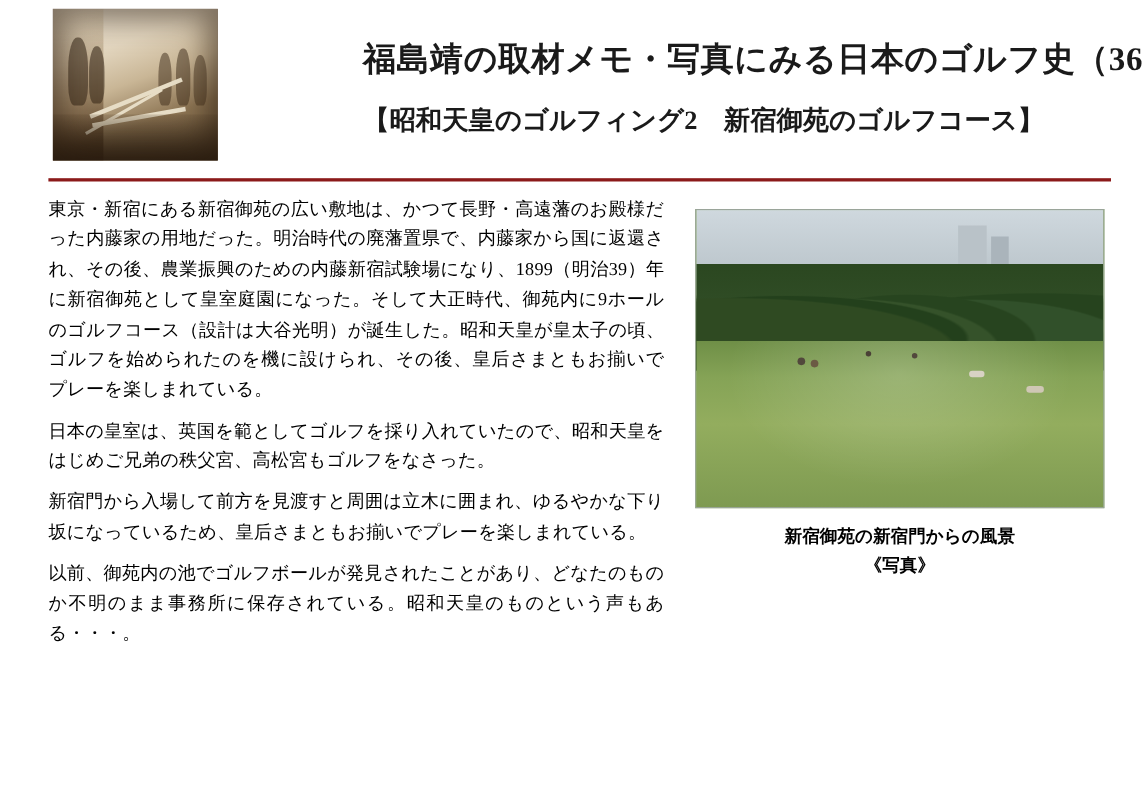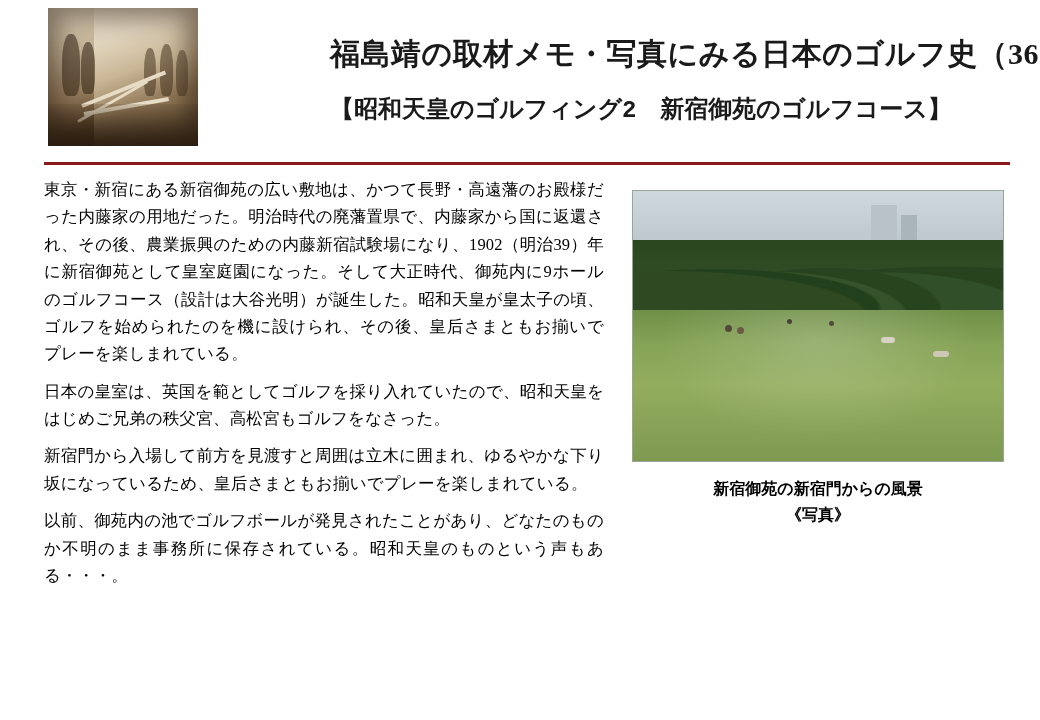--- a/index.html
+++ b/index.html
@@ -93,21 +93,20 @@
     letter-spacing: 0.5px;
     color: #1a1a1a;
     white-space: nowrap;
   }
   .title-sub {
     margin-top: 18px;
     font-size: 24px;
     font-weight: bold;
     color: #1a1a1a;
     white-space: nowrap;
-    font-family: Liberation Mono, monospace;
   }
 
   .rule {
     position: absolute;
     left: 44px;
     right: 30px;
     top: 162px;
     height: 3px;
     background: #8b1a1a;
   }
@@ -236,21 +235,21 @@
       <div class="title-main">福島靖の取材メモ・写真にみる日本のゴルフ史（36）</div>
       <div class="title-sub">【昭和天皇のゴルフィング2　新宿御苑のゴルフコース】</div>
     </div>
   </div>
 
   <div class="rule"></div>
 
   <div class="content">
 
     <div class="article">
-      <p class="para">東京・新宿にある新宿御苑の広い敷地は、かつて長野・高遠藩のお殿様だった内藤家の用地だった。明治時代の廃藩置県で、内藤家から国に返還され、その後、農業振興のための内藤新宿試験場になり、1902（明治39）年に新宿御苑として皇室庭園になった。そして大正時代、御苑内に9ホールのゴルフコース（設計は大谷光明）が誕生した。昭和天皇が皇太子の頃、ゴルフを始められたのを機に設けられ、その後、皇后さまともお揃いでプレーを楽しまれている。</p>
+      <p class="para">東京・新宿にある新宿御苑の広い敷地は、かつて長野・高遠藩のお殿様だった内藤家の用地だった。明治時代の廃藩置県で、内藤家から国に返還され、その後、農業振興のための内藤新宿試験場になり、1899（明治39）年に新宿御苑として皇室庭園になった。そして大正時代、御苑内に9ホールのゴルフコース（設計は大谷光明）が誕生した。昭和天皇が皇太子の頃、ゴルフを始められたのを機に設けられ、その後、皇后さまともお揃いでプレーを楽しまれている。</p>
       <p class="para">日本の皇室は、英国を範としてゴルフを採り入れていたので、昭和天皇をはじめご兄弟の秩父宮、高松宮もゴルフをなさった。</p>
       <p class="para">新宿門から入場して前方を見渡すと周囲は立木に囲まれ、ゆるやかな下り坂になっているため、皇后さまともお揃いでプレーを楽しまれている。</p>
       <p class="para">以前、御苑内の池でゴルフボールが発見されたことがあり、どなたのものか不明のまま事務所に保存されている。昭和天皇のものという声もある・・・。</p>
 
     </div>
 
     <div class="figure-col">
       <div class="photo">
         <div class="sky2"></div>
         <div class="bldg"></div>

